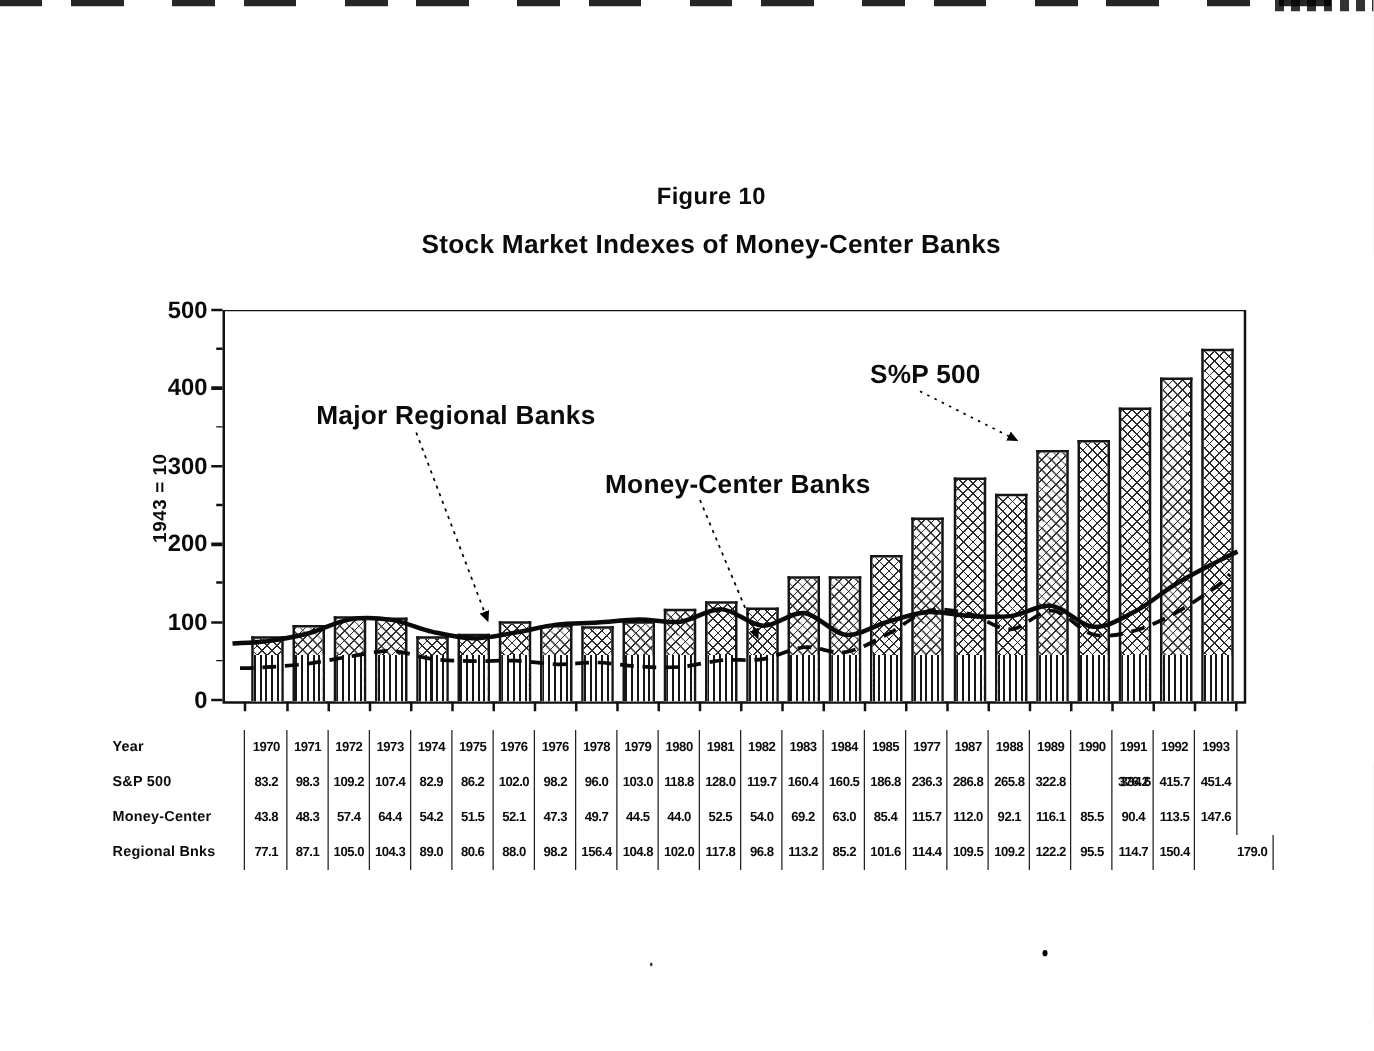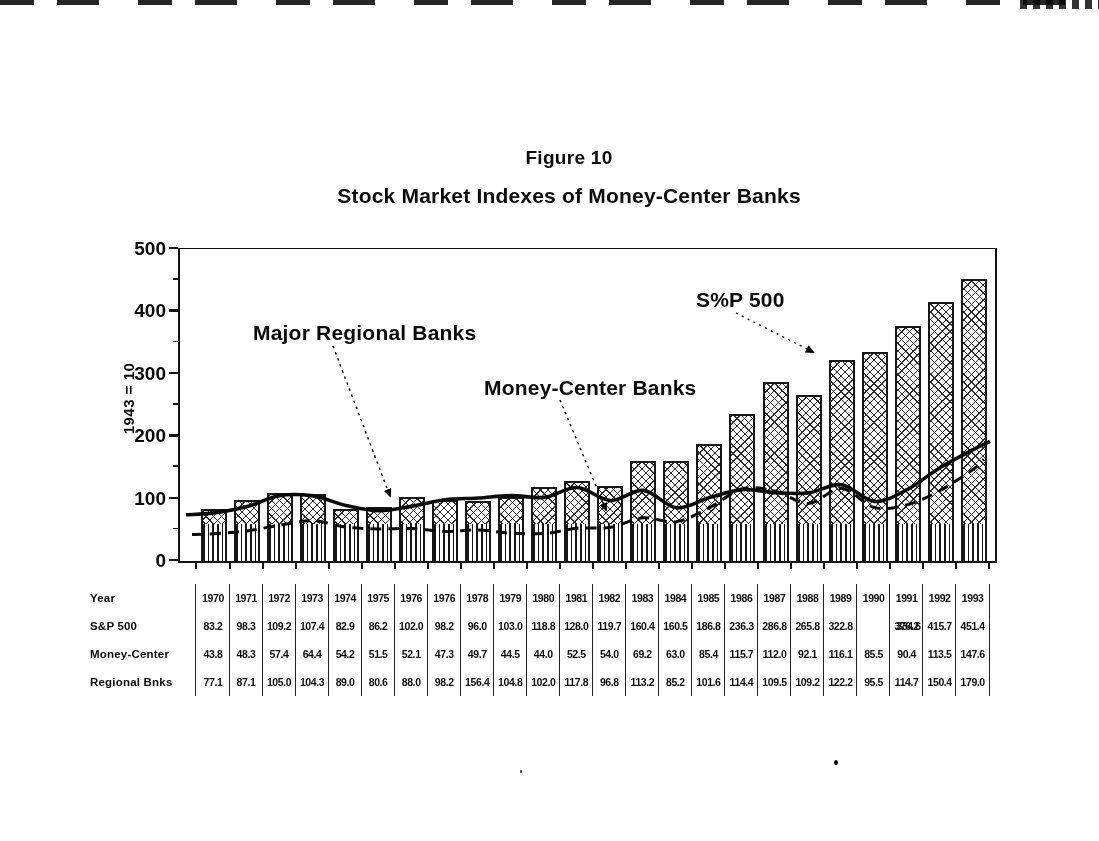--- a/index.html
+++ b/index.html
@@ -223,21 +223,21 @@
         <div class="t-cell" style="left: 393.665px; width: 33.03px;">1976</div>
         <div class="t-cell" style="left: 426.695px; width: 33.03px;">1976</div>
         <div class="t-cell" style="left: 459.725px; width: 33.03px;">1978</div>
         <div class="t-cell" style="left: 492.755px; width: 33.03px;">1979</div>
         <div class="t-cell" style="left: 525.785px; width: 33.03px;">1980</div>
         <div class="t-cell" style="left: 558.815px; width: 33.03px;">1981</div>
         <div class="t-cell" style="left: 591.845px; width: 33.03px;">1982</div>
         <div class="t-cell" style="left: 624.875px; width: 33.03px;">1983</div>
         <div class="t-cell" style="left: 657.905px; width: 33.03px;">1984</div>
         <div class="t-cell" style="left: 690.935px; width: 33.03px;">1985</div>
-        <div class="t-cell" style="left: 723.965px; width: 33.03px;">1986</div>
+        <div class="t-cell" style="left: 723.965px; width: 33.03px;">1977</div>
         <div class="t-cell" style="left: 756.995px; width: 33.03px;">1987</div>
         <div class="t-cell" style="left: 790.025px; width: 33.03px;">1988</div>
         <div class="t-cell" style="left: 823.055px; width: 33.03px;">1989</div>
         <div class="t-cell" style="left: 856.085px; width: 33.03px;">1990</div>
         <div class="t-cell" style="left: 889.115px; width: 33.03px;">1991</div>
         <div class="t-cell" style="left: 922.145px; width: 33.03px;">1992</div>
         <div class="t-cell last" style="left: 955.175px; width: 33.03px;">1993</div>
       </div>
       <div class="t-row" style="top: 28px;">
         <div class="t-label">S&amp;P 500</div>
@@ -311,17 +311,17 @@
         <div class="t-cell" style="left: 624.875px; width: 33.03px;">113.2</div>
         <div class="t-cell" style="left: 657.905px; width: 33.03px;">85.2</div>
         <div class="t-cell" style="left: 690.935px; width: 33.03px;">101.6</div>
         <div class="t-cell" style="left: 723.965px; width: 33.03px;">114.4</div>
         <div class="t-cell" style="left: 756.995px; width: 33.03px;">109.5</div>
         <div class="t-cell" style="left: 790.025px; width: 33.03px;">109.2</div>
         <div class="t-cell" style="left: 823.055px; width: 33.03px;">122.2</div>
         <div class="t-cell" style="left: 856.085px; width: 33.03px;">95.5</div>
         <div class="t-cell" style="left: 889.115px; width: 33.03px;">114.7</div>
         <div class="t-cell" style="left: 922.145px; width: 33.03px;">150.4</div>
-        <div class="t-cell last" style="left: 955.175px; width: 33.03px;">179.0</div>
+        <div class="t-cell last" style="left: 955.175px; width: 33.03px; padding-left: 29px;">179.0</div>
       </div>
     </div>
 
 </div>
 
 </body></html>

